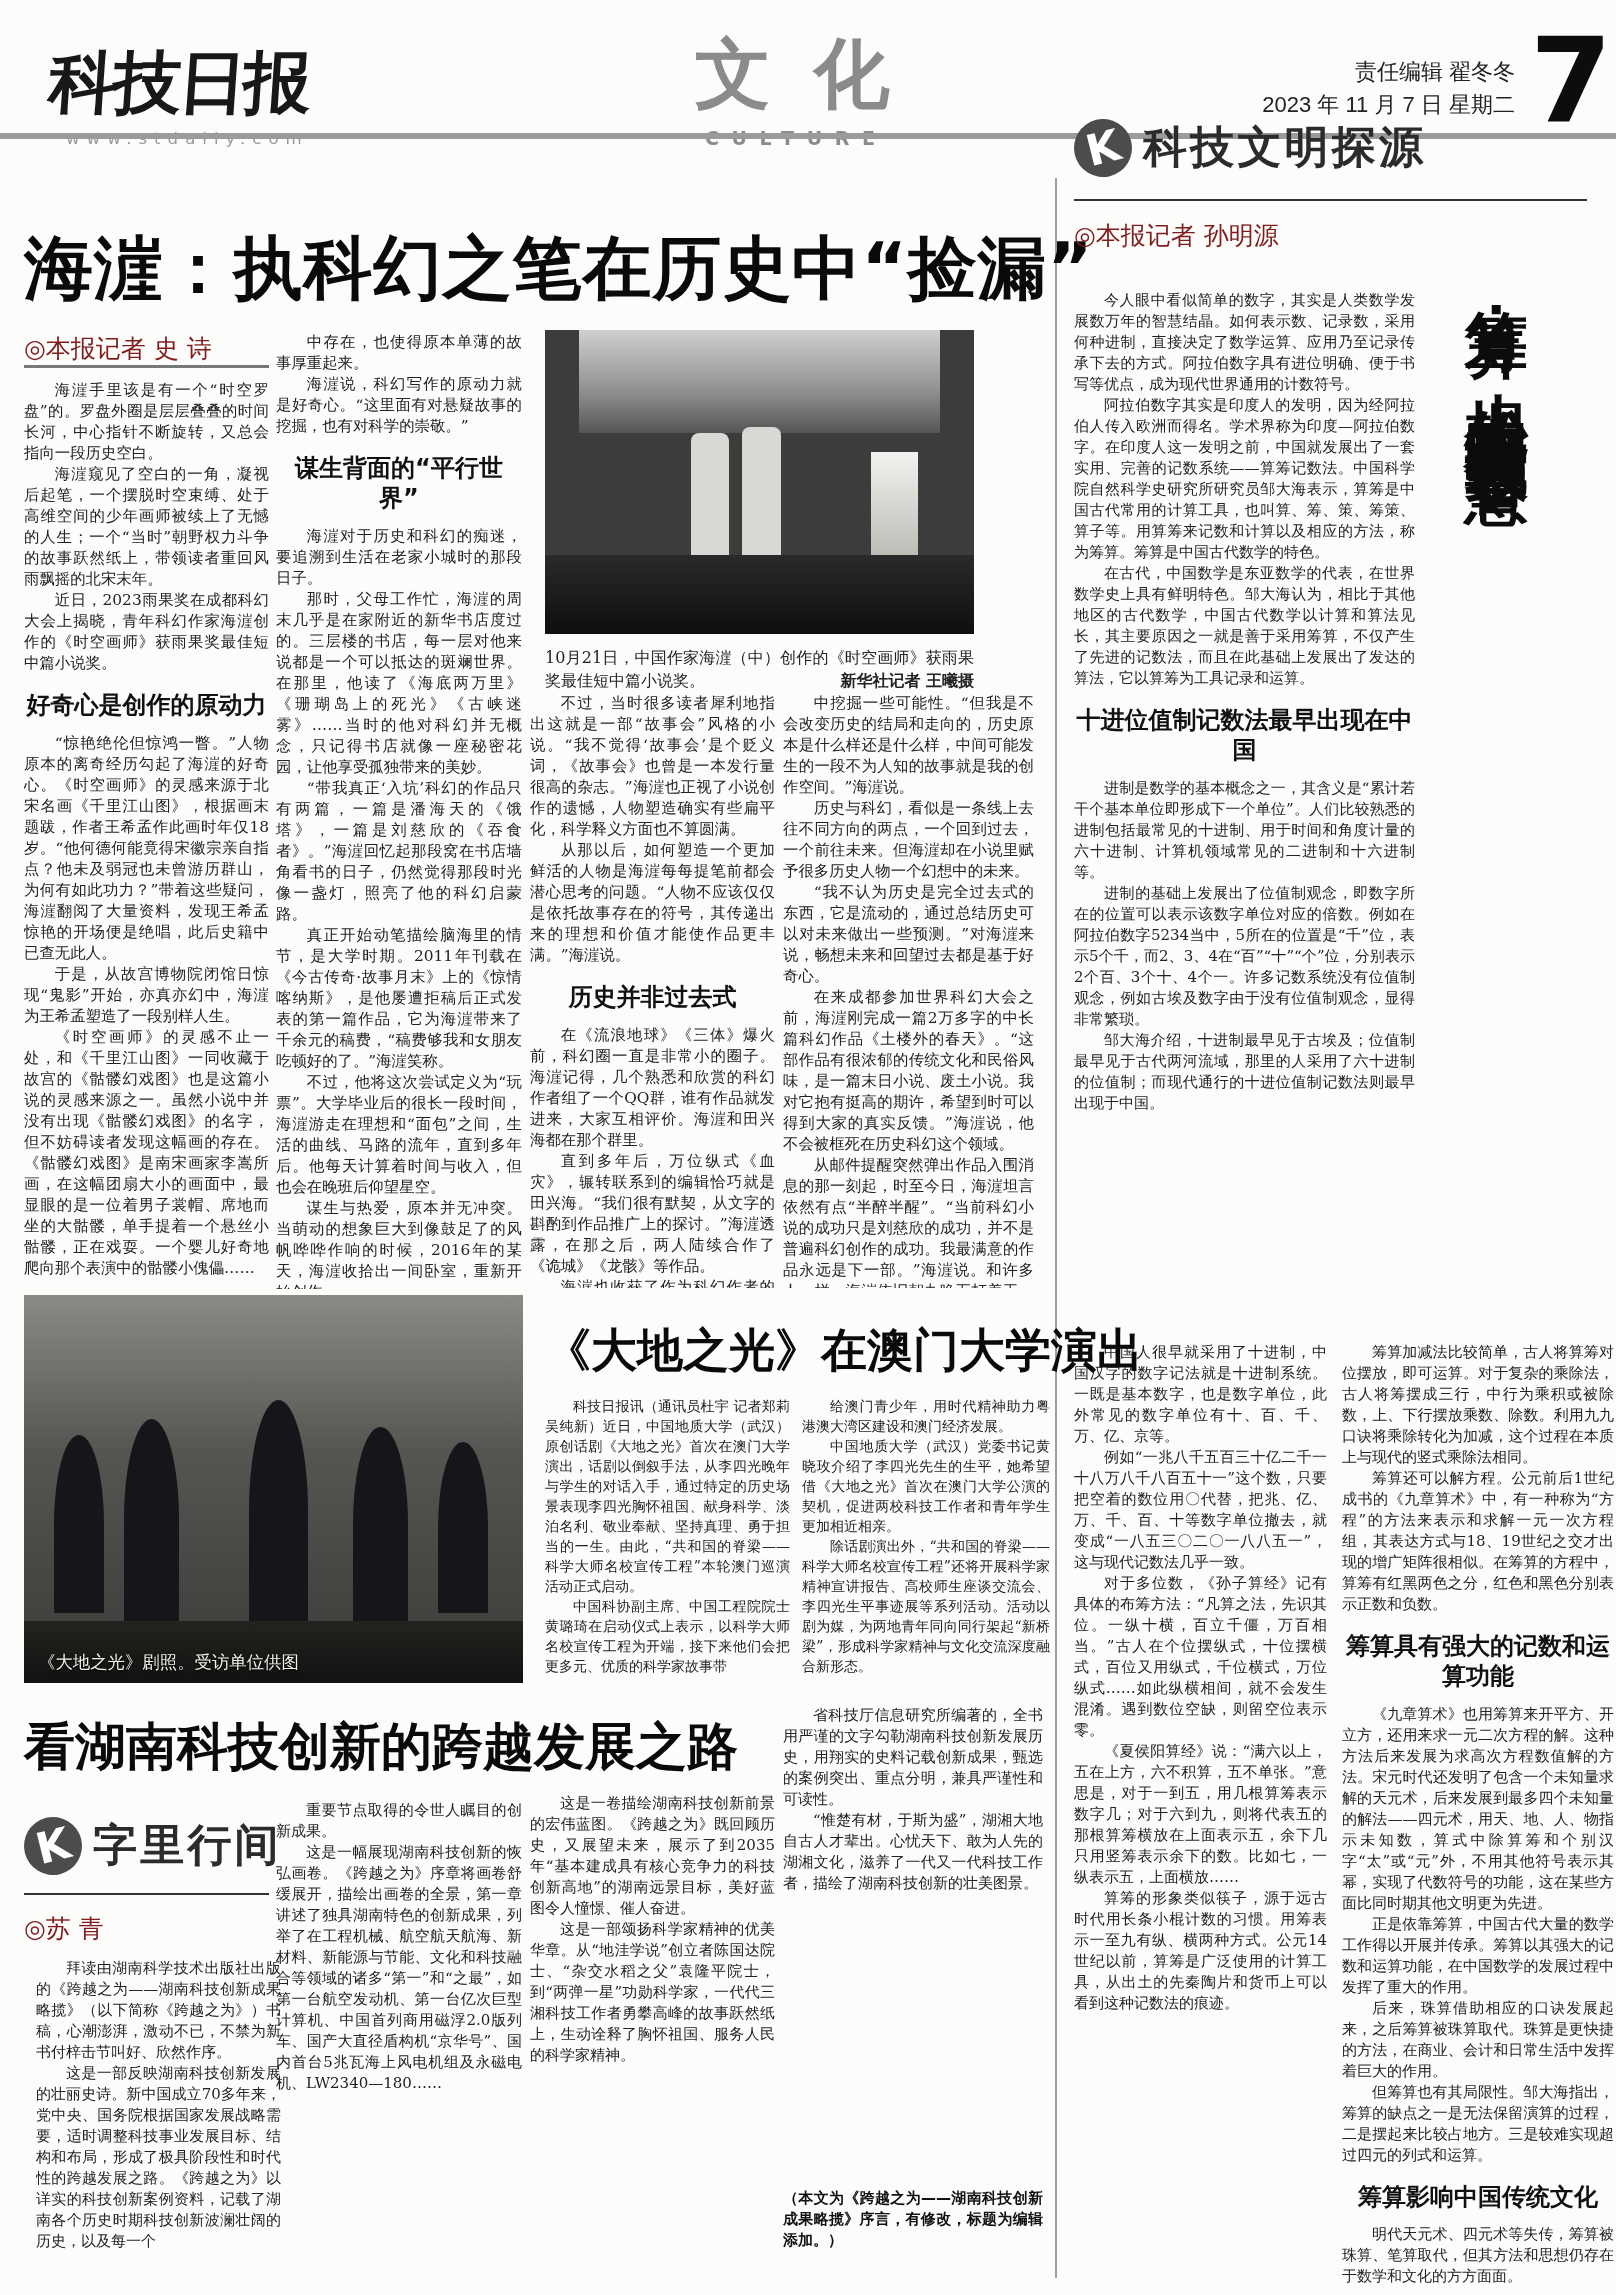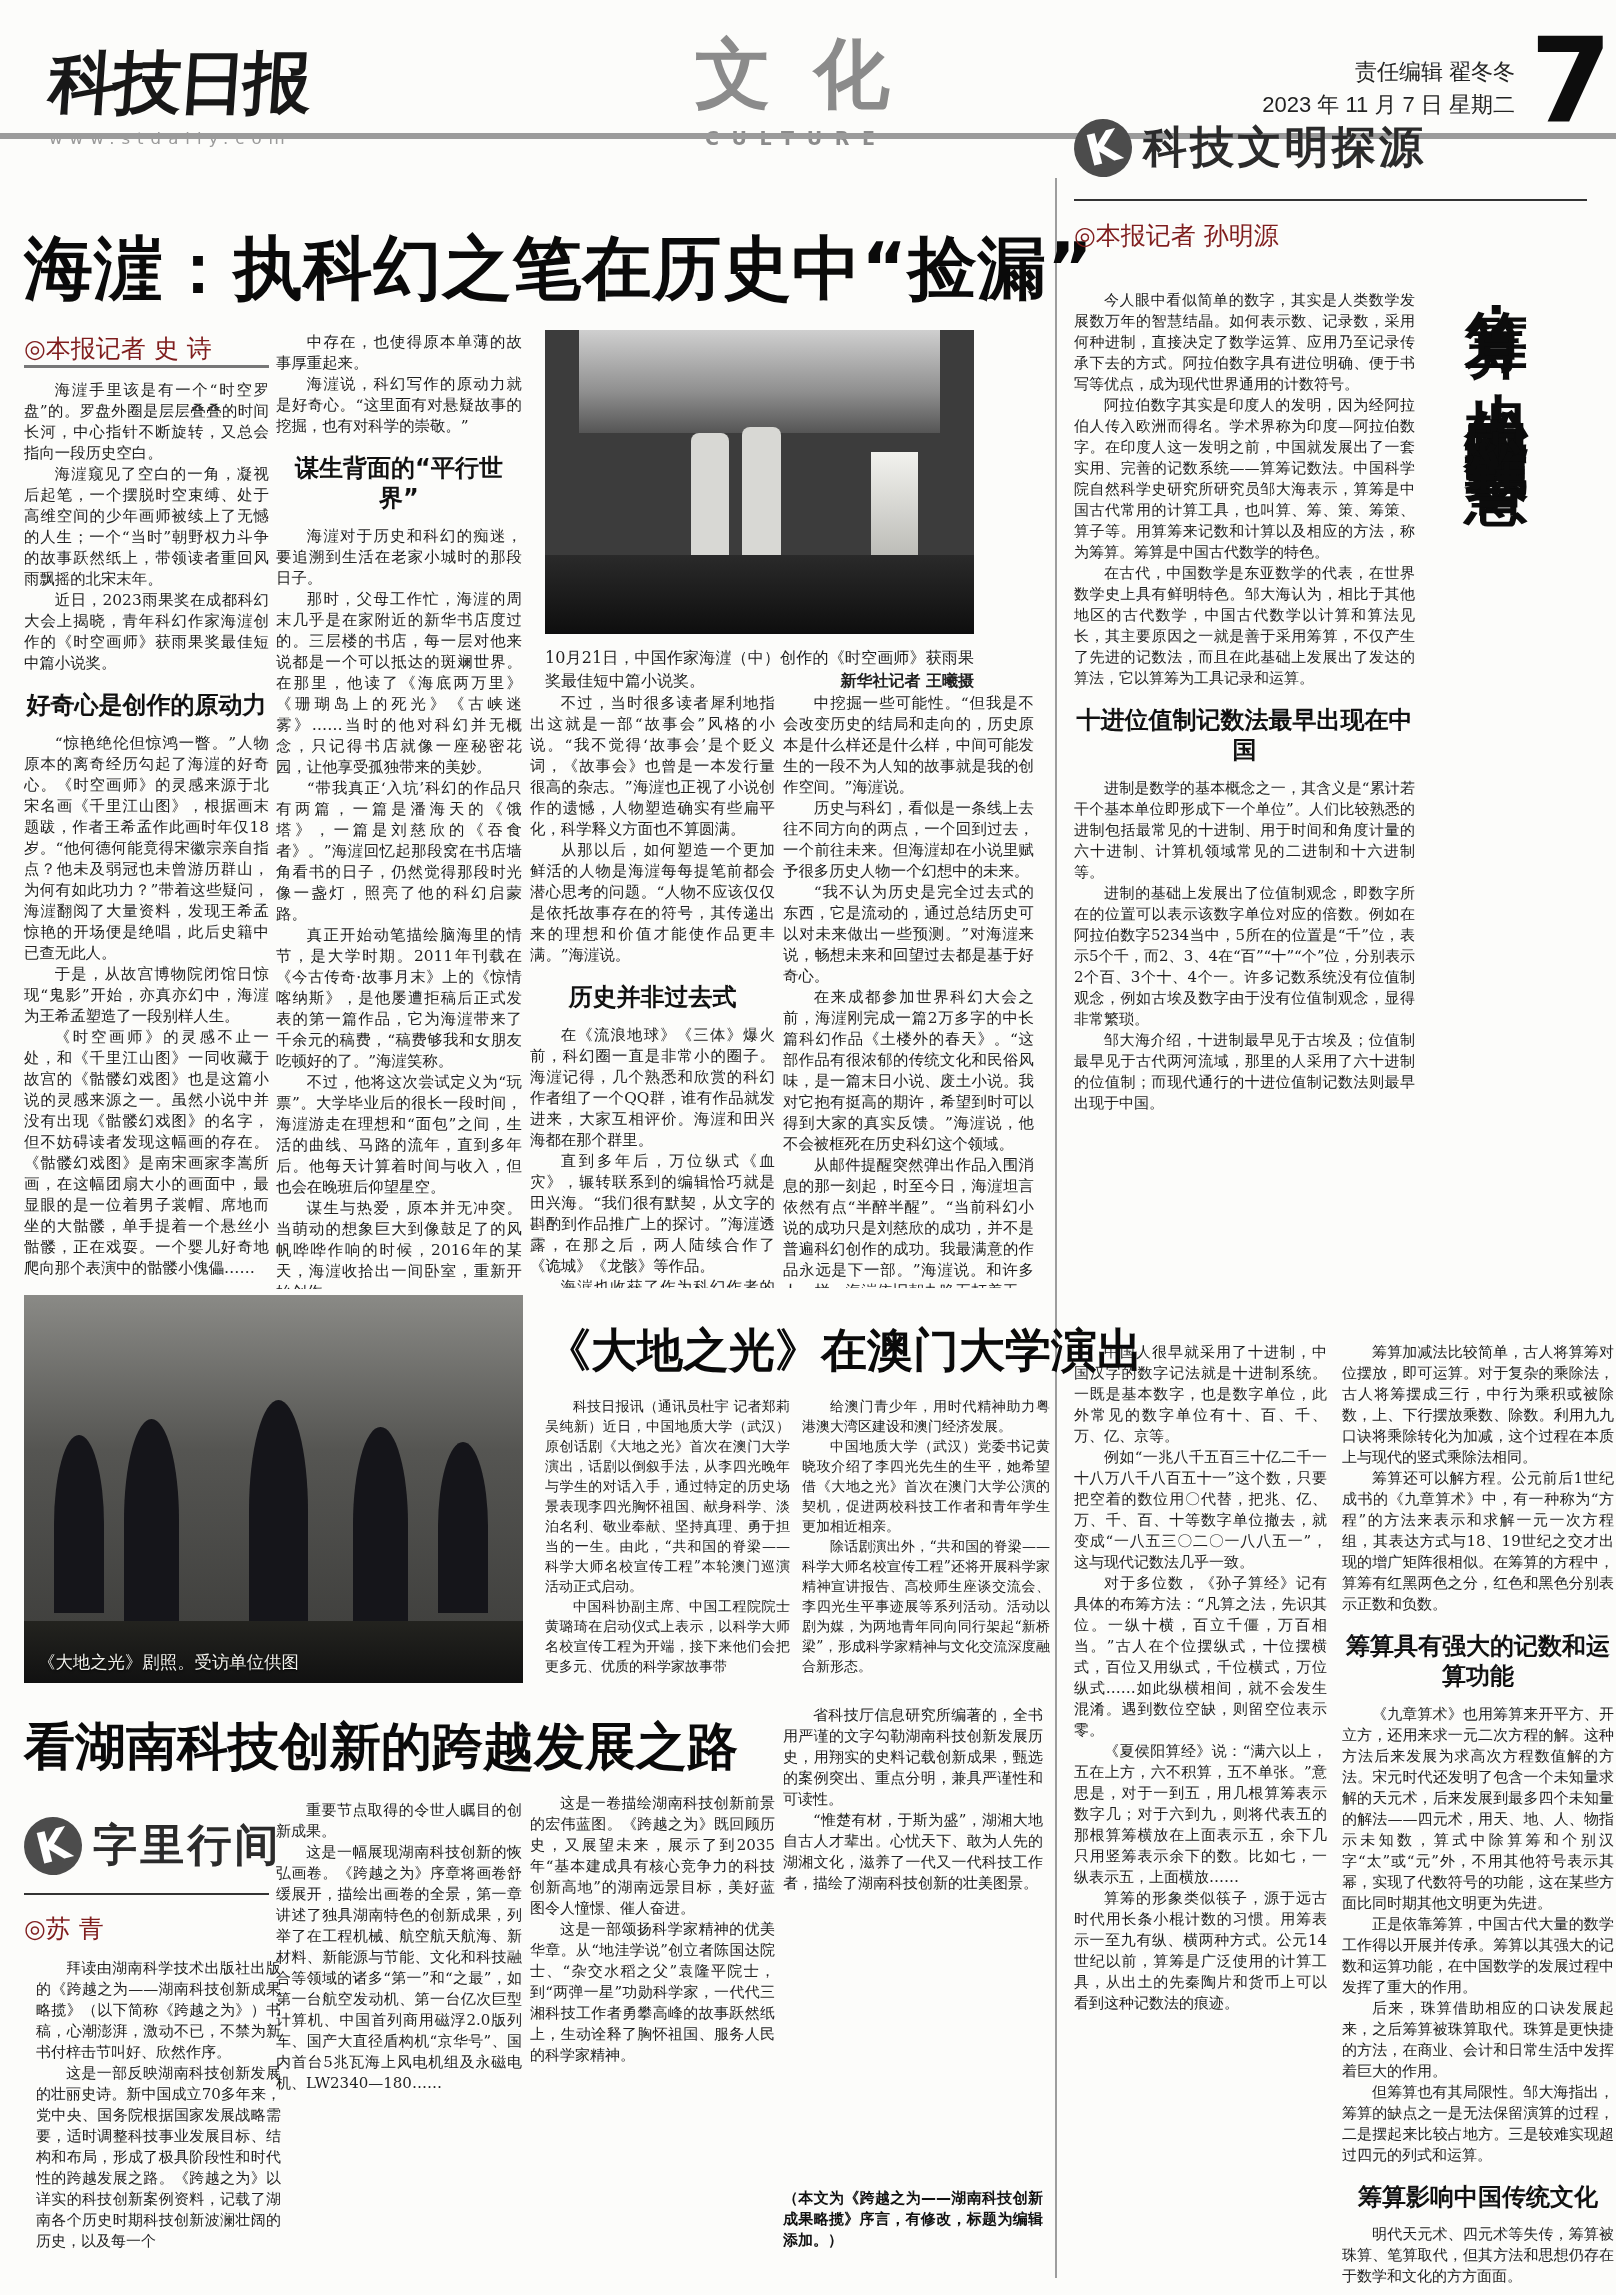--- a/index.html
+++ b/index.html
@@ -2,21 +2,21 @@
 <html style="font-size:12.6px"><head>
 <meta charset="utf-8">
 <style>
   html,body{margin:0;padding:0;background:#e8e8e4;}
   #page{position:relative;width:1617px;height:2295px;background:#fcfcfa;color:#1b1b1b;
         font-family:"DejaVu Serif", serif;overflow:hidden;}
   .abs{position:absolute;}
   
   .brand{font-family:"DejaVu Serif", serif;font-weight:900;font-size:68px;letter-spacing:-3.2px;
          color:#181818;transform:skewX(-4deg);}
-  .brand-url{color:#9a9a9a;font-family:"DejaVu Sans", sans-serif;font-size:16.6px;letter-spacing:7px;}
+  .brand-url{color:#9a9a9a;font-family:"DejaVu Sans", sans-serif;font-size:16.6px;letter-spacing:7px;margin-left:17px;}
   .section-cn{color:#8b8b8b;font-family:"DejaVu Sans", sans-serif;font-weight:900;font-size:76px;letter-spacing:8px;}
   .section-en{color:#8b8b8b;font-family:"DejaVu Sans", sans-serif;font-weight:700;font-size:19px;letter-spacing:12.6px;}
   .gray-rule{background:#9b9b9b;height:5.5px;}
   .hdr-meta{font-family:"Liberation Sans", sans-serif;font-size:22px;color:#222;text-align:right;line-height:1.5;}
   .pageno{font-family:"DejaVu Sans", sans-serif;font-weight:900;font-size:118px;color:#0d0d0d;line-height:1;}
   
   .col{position:absolute;text-align:justify;overflow:hidden;font-size:15.4px;line-height:21px;color:#222;}
   .col p{margin:0;text-indent:2em;}
   .sub{font-family:"DejaVu Sans", sans-serif;font-weight:900;text-align:center;text-indent:0;
        font-size:24px;color:#111;margin:16px 0 12.6px 0;line-height:1.25;}

